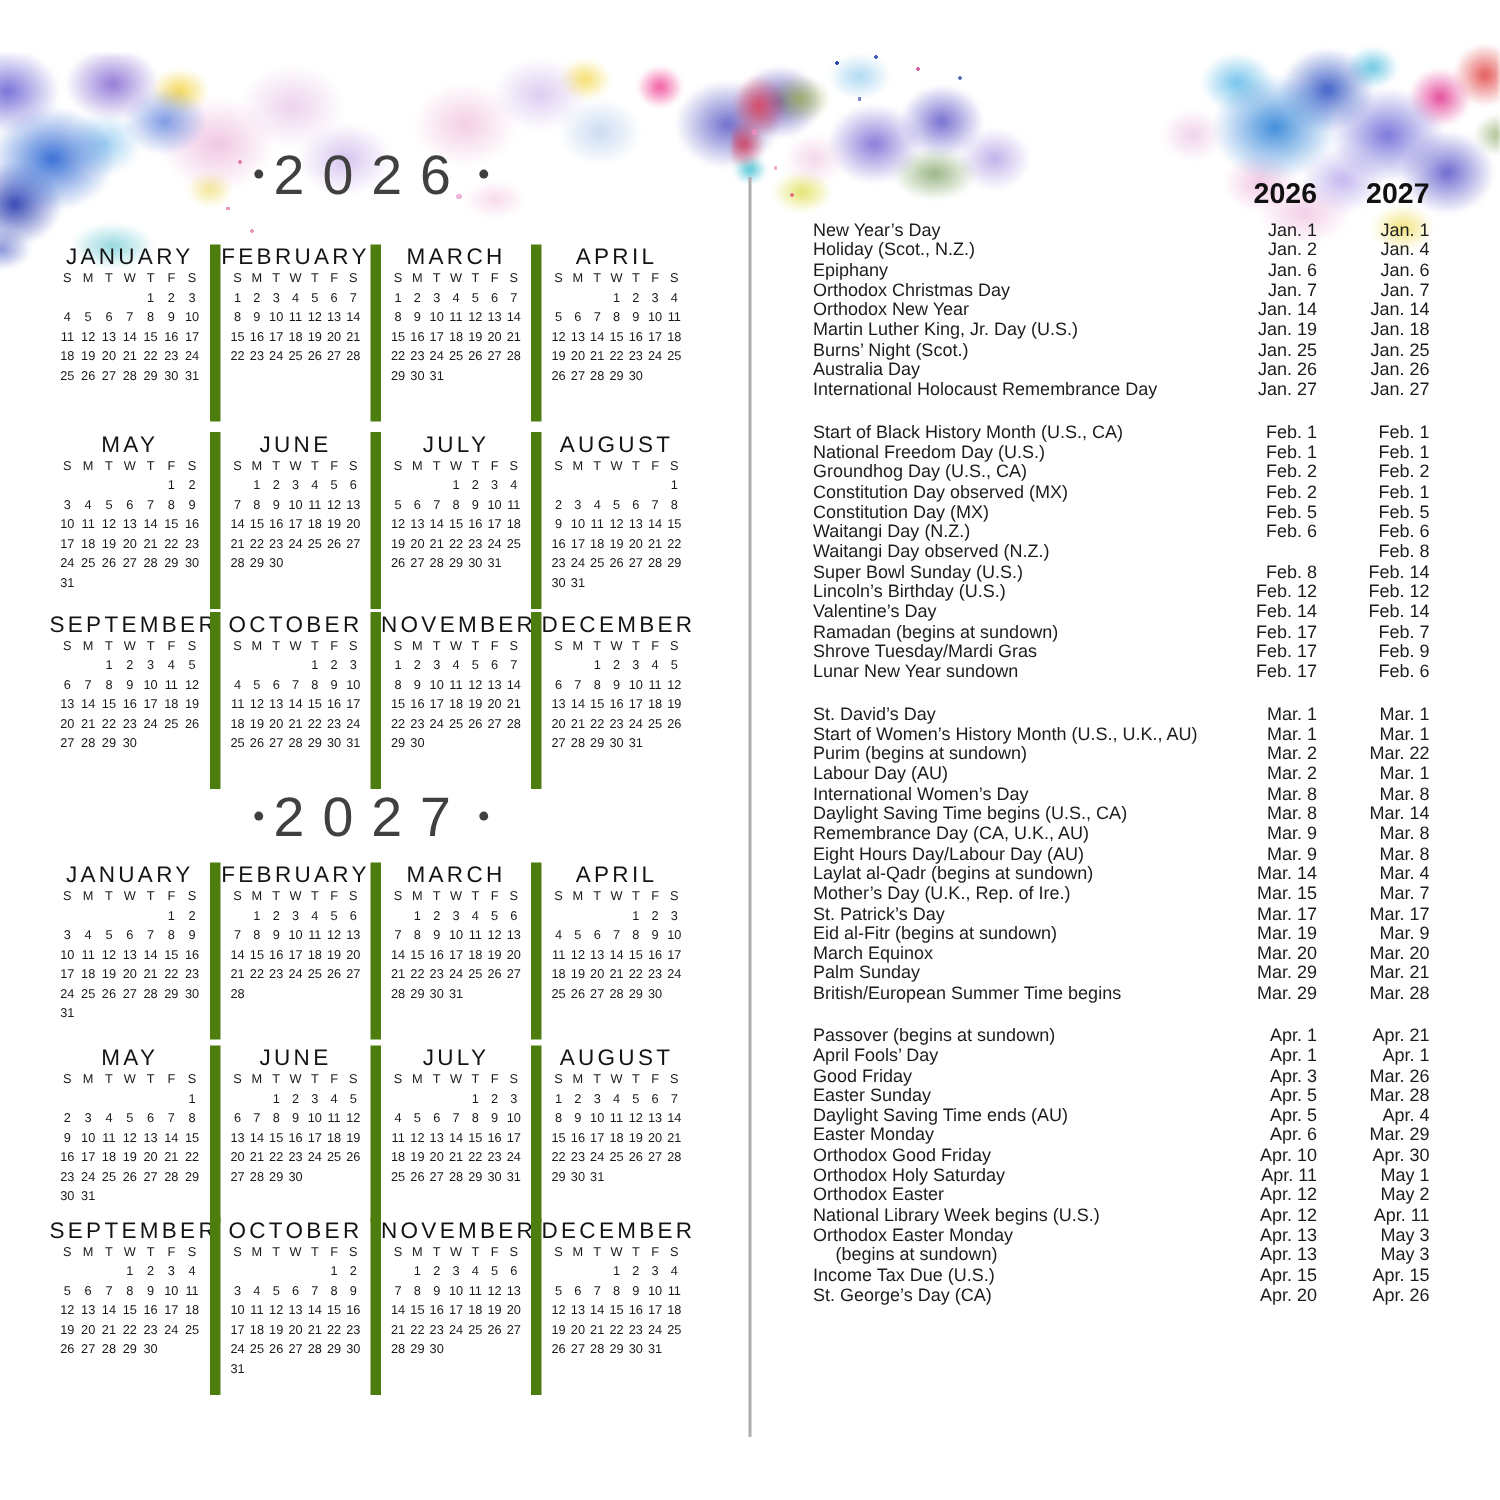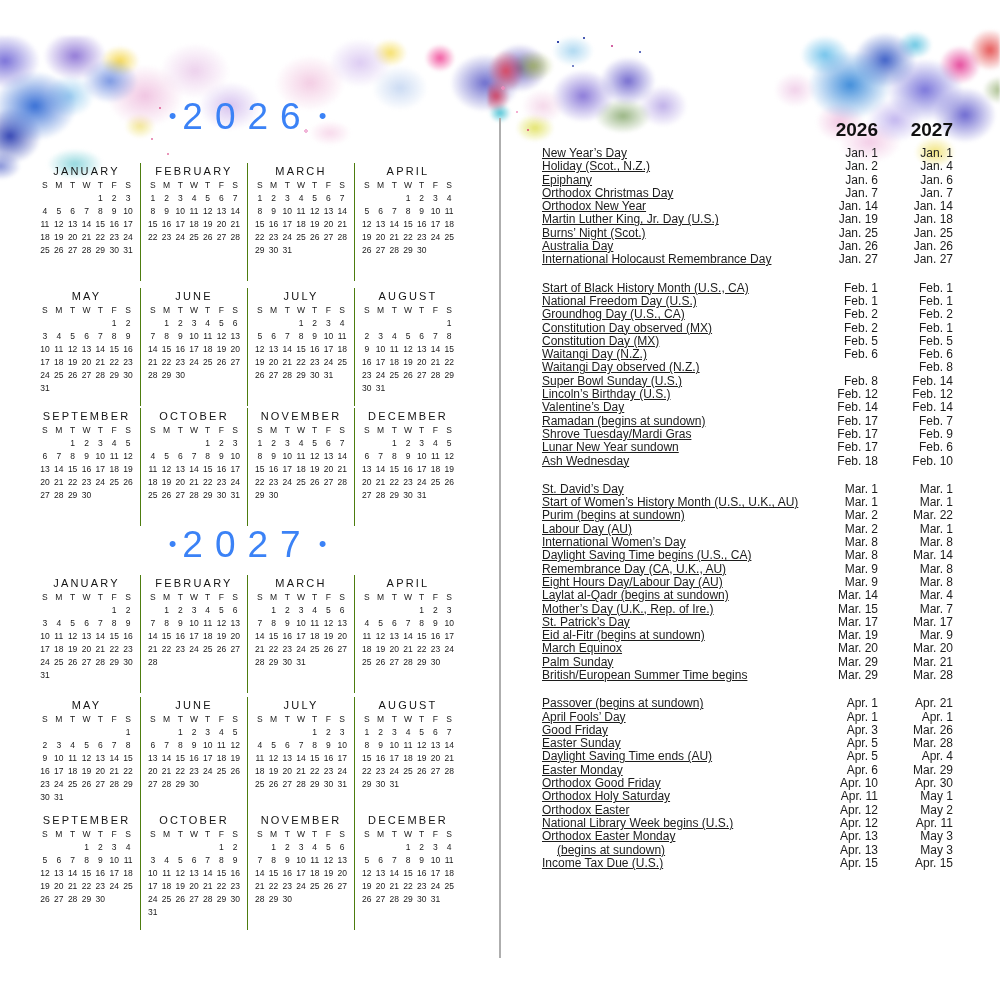--- a/index.html
+++ b/index.html
@@ -74,40 +74,40 @@
     radial-gradient(2px 2px at 160px 72px, rgba(220,80,140,.7) 60%, transparent 61%),
     radial-gradient(2px 2px at 152px 103px,rgba(220,80,140,.6) 60%, transparent 61%),
     radial-gradient(2px 2px at 168px 118px,rgba(220,80,140,.6) 60%, transparent 61%); }
 
   
   .divider { position:absolute; left:499px; top:118px; width:2px; height:840px; background:#aeaeae; }
 
   
   .left-page { position:absolute; left:33px; top:100px; width:429px; height:880px; }
   .lp-abs { position:absolute; left:0; width:429px; }
-  .year-title { text-align:center; color:#3b82f6; font-size:37px; font-weight:400; white-space:nowrap; }
+  .year-title { text-align:center; color:#404040; font-size:37px; font-weight:400; white-space:nowrap; }
   .year-title .yr { letter-spacing:12px; }
   .year-title .dot { font-size:22px; vertical-align:6px; padding:0 6px; }
   .months-row { display:grid; grid-template-columns:repeat(4,107px); }
   .month { box-sizing:border-box; height:118px; padding-top:1px; }
-  .month + .month { border-left:1px solid #4d7c0f; }
-  .month-name { font-size:11px; letter-spacing:2.2px; text-align:center; color:#141414; height:15px; line-height:15px; }
+  .month + .month { border-left:7px solid #4d7c0f; }
+  .month-name { font-size:15px; letter-spacing:2.2px; text-align:center; color:#141414; height:15px; line-height:15px; }
   .dow, .days { display:grid; grid-template-columns:repeat(7,1fr); padding:0 5px; text-align:center; font-size:8.5px; color:#191919; }
   .dow span { height:13px; line-height:13px; }
   .days span { height:13px; line-height:13px; }
 
   
   .right-page { position:absolute; left:540px; top:85px; width:425px; height:860px; }
   .holidays-title { position:absolute; top:0; left:0; width:100%; text-align:center; color:#2b3990;
     font-size:26px; letter-spacing:6px; line-height:30px; font-weight:400; }
   .col-headers { position:absolute; top:34px; left:0; width:425px; height:22px; font-weight:bold; font-size:19px; color:#111; }
   .ch { position:absolute; top:0; text-align:right; }
   .ch1 { left:240px; width:98px; }
   .ch2 { left:340px; width:73px; }
-  .rows { position:absolute; top:62px; left:0; width:425px;text-decoration:underline; }
+  .rows { position:absolute; top:62px; left:0; width:425px; }
   .group { margin-bottom:15px; }
   .hrow { position:relative; height:13.3px; line-height:13.3px; font-size:12px; white-space:nowrap; }
   .hlabel { padding-left:2px; }
   .hlabel.indent { padding-left:17px; }
   .hd { position:absolute; top:0; text-align:right; }
   .d1 { left:240px; width:98px; }
   .d2 { left:340px; width:73px; }
 </style>
 </head>
 <body>
@@ -1300,21 +1300,20 @@
           <div class="hrow"><span class="hlabel">Constitution Day observed (MX)</span><span class="hd d1">Feb. 2</span><span class="hd d2">Feb. 1</span></div>
           <div class="hrow"><span class="hlabel">Constitution Day (MX)</span><span class="hd d1">Feb. 5</span><span class="hd d2">Feb. 5</span></div>
           <div class="hrow"><span class="hlabel">Waitangi Day (N.Z.)</span><span class="hd d1">Feb. 6</span><span class="hd d2">Feb. 6</span></div>
           <div class="hrow"><span class="hlabel">Waitangi Day observed (N.Z.)</span><span class="hd d1"></span><span class="hd d2">Feb. 8</span></div>
           <div class="hrow"><span class="hlabel">Super Bowl Sunday (U.S.)</span><span class="hd d1">Feb. 8</span><span class="hd d2">Feb. 14</span></div>
           <div class="hrow"><span class="hlabel">Lincoln’s Birthday (U.S.)</span><span class="hd d1">Feb. 12</span><span class="hd d2">Feb. 12</span></div>
           <div class="hrow"><span class="hlabel">Valentine’s Day</span><span class="hd d1">Feb. 14</span><span class="hd d2">Feb. 14</span></div>
           <div class="hrow"><span class="hlabel">Ramadan (begins at sundown)</span><span class="hd d1">Feb. 17</span><span class="hd d2">Feb. 7</span></div>
           <div class="hrow"><span class="hlabel">Shrove Tuesday/Mardi Gras</span><span class="hd d1">Feb. 17</span><span class="hd d2">Feb. 9</span></div>
           <div class="hrow"><span class="hlabel">Lunar New Year sundown</span><span class="hd d1">Feb. 17</span><span class="hd d2">Feb. 6</span></div>
-          <div class="hrow"><span class="hlabel">Ash Wednesday</span><span class="hd d1">Feb. 18</span><span class="hd d2">Feb. 10</span></div>
         </div>
         <div class="group">
           <div class="hrow"><span class="hlabel">St. David’s Day</span><span class="hd d1">Mar. 1</span><span class="hd d2">Mar. 1</span></div>
           <div class="hrow"><span class="hlabel">Start of Women’s History Month (U.S., U.K., AU)</span><span class="hd d1">Mar. 1</span><span class="hd d2">Mar. 1</span></div>
           <div class="hrow"><span class="hlabel">Purim (begins at sundown)</span><span class="hd d1">Mar. 2</span><span class="hd d2">Mar. 22</span></div>
           <div class="hrow"><span class="hlabel">Labour Day (AU)</span><span class="hd d1">Mar. 2</span><span class="hd d2">Mar. 1</span></div>
           <div class="hrow"><span class="hlabel">International Women’s Day</span><span class="hd d1">Mar. 8</span><span class="hd d2">Mar. 8</span></div>
           <div class="hrow"><span class="hlabel">Daylight Saving Time begins (U.S., CA)</span><span class="hd d1">Mar. 8</span><span class="hd d2">Mar. 14</span></div>
           <div class="hrow"><span class="hlabel">Remembrance Day (CA, U.K., AU)</span><span class="hd d1">Mar. 9</span><span class="hd d2">Mar. 8</span></div>
           <div class="hrow"><span class="hlabel">Eight Hours Day/Labour Day (AU)</span><span class="hd d1">Mar. 9</span><span class="hd d2">Mar. 8</span></div>
@@ -1333,17 +1332,18 @@
           <div class="hrow"><span class="hlabel">Easter Sunday</span><span class="hd d1">Apr. 5</span><span class="hd d2">Mar. 28</span></div>
           <div class="hrow"><span class="hlabel">Daylight Saving Time ends (AU)</span><span class="hd d1">Apr. 5</span><span class="hd d2">Apr. 4</span></div>
           <div class="hrow"><span class="hlabel">Easter Monday</span><span class="hd d1">Apr. 6</span><span class="hd d2">Mar. 29</span></div>
           <div class="hrow"><span class="hlabel">Orthodox Good Friday</span><span class="hd d1">Apr. 10</span><span class="hd d2">Apr. 30</span></div>
           <div class="hrow"><span class="hlabel">Orthodox Holy Saturday</span><span class="hd d1">Apr. 11</span><span class="hd d2">May 1</span></div>
           <div class="hrow"><span class="hlabel">Orthodox Easter</span><span class="hd d1">Apr. 12</span><span class="hd d2">May 2</span></div>
           <div class="hrow"><span class="hlabel">National Library Week begins (U.S.)</span><span class="hd d1">Apr. 12</span><span class="hd d2">Apr. 11</span></div>
           <div class="hrow"><span class="hlabel">Orthodox Easter Monday</span><span class="hd d1">Apr. 13</span><span class="hd d2">May 3</span></div>
           <div class="hrow"><span class="hlabel indent">(begins at sundown)</span><span class="hd d1">Apr. 13</span><span class="hd d2">May 3</span></div>
           <div class="hrow"><span class="hlabel">Income Tax Due (U.S.)</span><span class="hd d1">Apr. 15</span><span class="hd d2">Apr. 15</span></div>
+          <div class="hrow"><span class="hlabel">St. George’s Day (CA)</span><span class="hd d1">Apr. 20</span><span class="hd d2">Apr. 26</span></div>
         </div>
       </div>
   </div>
 
 </div>
 
 </body></html>

